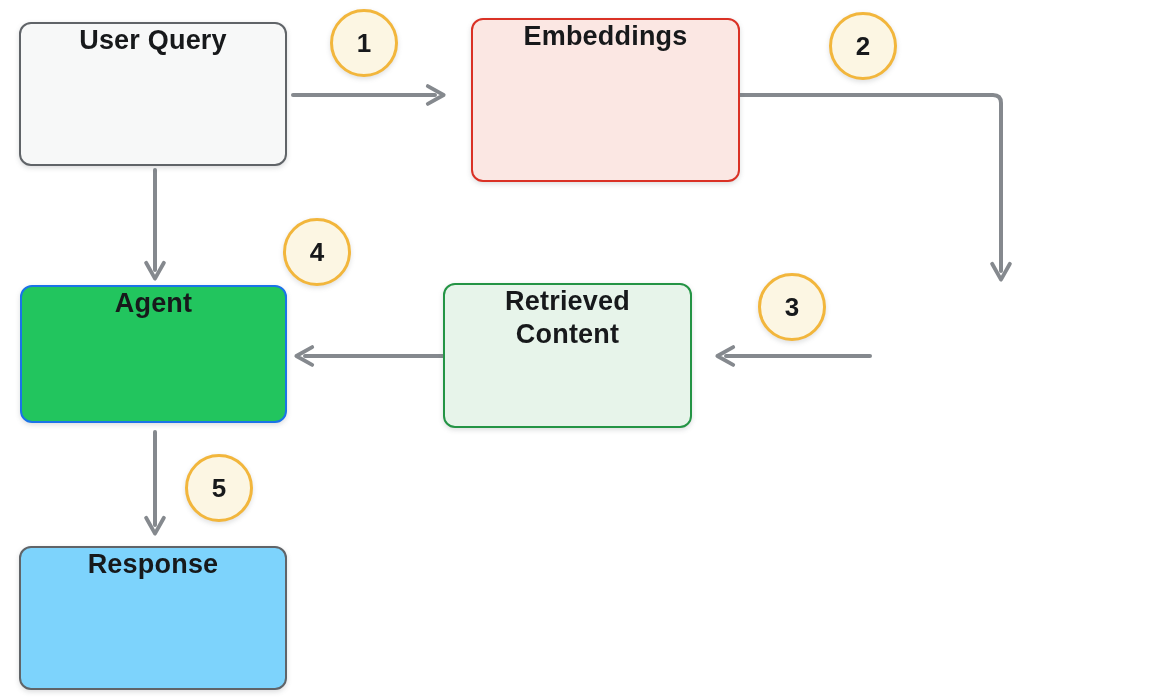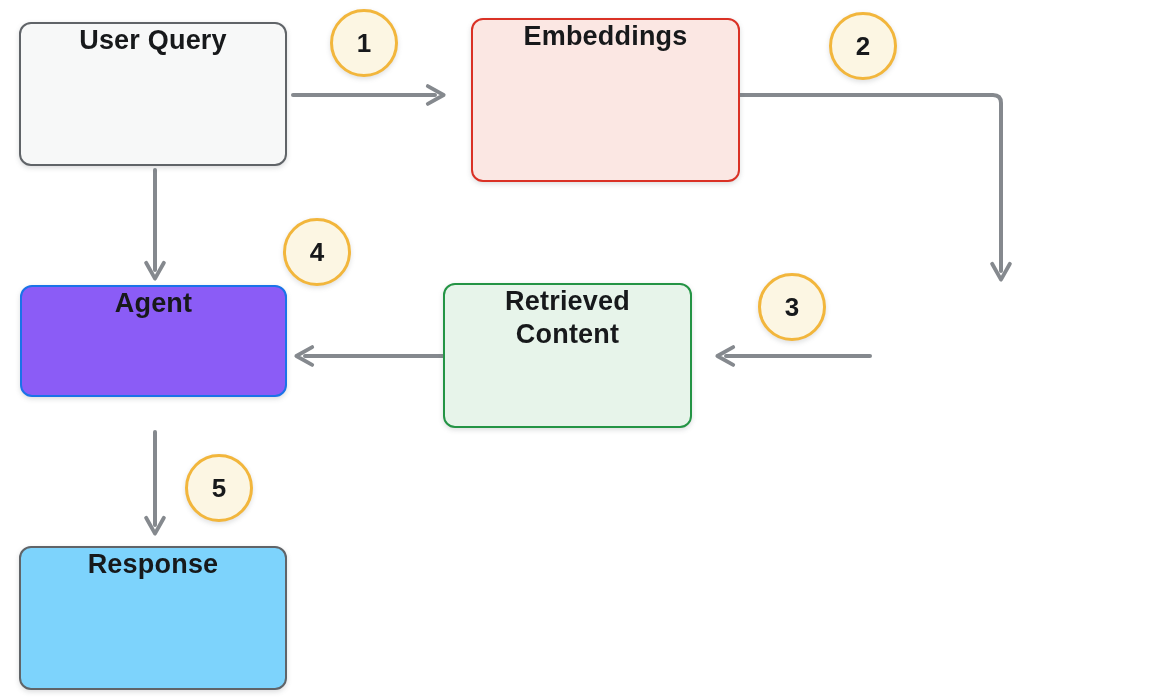--- a/index.html
+++ b/index.html
@@ -34,21 +34,21 @@
     color: #17191b;
     text-align: center;
     line-height: 1.22;
     white-space: pre-line;
     letter-spacing: 0.2px;
   }
   .n-user-query        { left: 19px;  top: 22px;  width: 268px; height: 144px; border-color: #606468; background: #f7f8f8; }
   .n-embeddings        { left: 443px; top: 18px;  width: 269px; height: 164px; border-color: #da3125; background: #fbe7e3; margin-left: 28px; }
   .n-vector-database   { left: 871px; top: 283px; width: 268px; height: 145px; border-color: #e8710a; background: #fceadb; }
   .n-retrieved-content { left: 443px; top: 283px; width: 249px; height: 145px; border-color: #249445; background: #e7f4ea; }
-  .n-agent             { left: 20px;  top: 285px; width: 267px; height: 112px; border-color: #1a73e8; background: #8b5cf6; }
+  .n-agent             { left: 20px;  top: 285px; width: 267px; height: 138px; border-color: #1a73e8; background: #22c55e; }
   .n-response          { left: 19px;  top: 546px; width: 268px; height: 144px; border-color: #606468; background: #7dd3fc; }
   .badge {
     position: absolute;
     width: 68px; height: 68px;
     border-radius: 50%;
     border: 3px solid #f2b63c;
     background: #fcf6e3;
     display: flex;
     align-items: center;
     justify-content: center;

